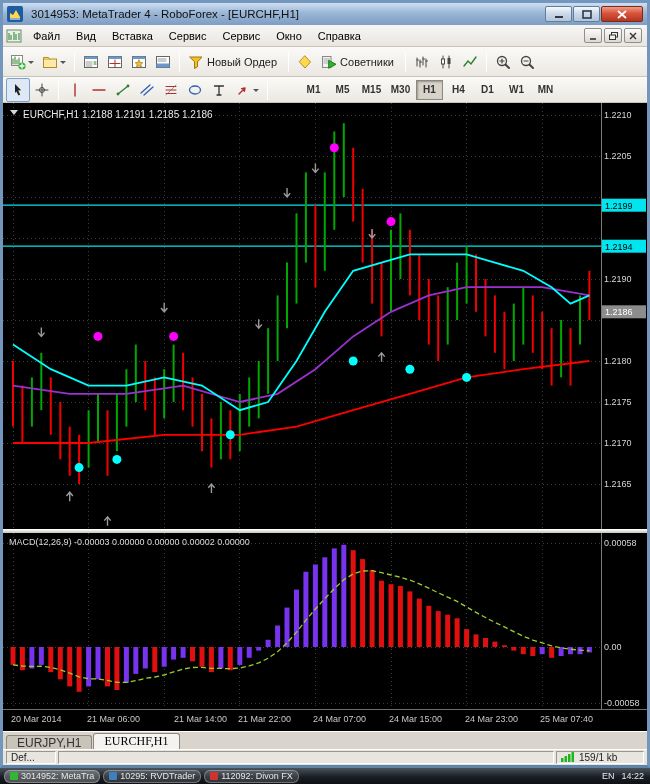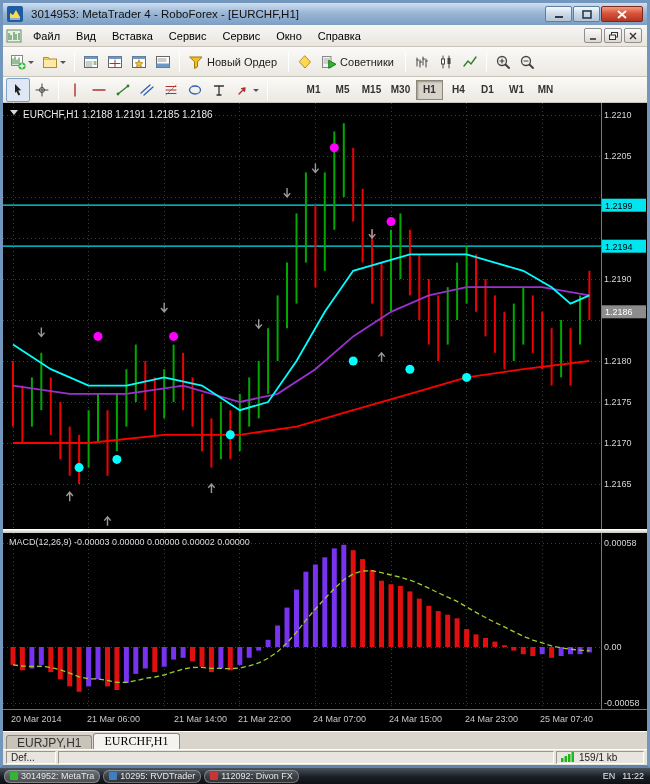--- a/index.html
+++ b/index.html
@@ -600,16 +600,16 @@
       <span class="titem">
         <span class="ticon-sq" style="background:#3f7fbf"></span>
         <span>10295: RVDTrader</span>
       </span>
       <span class="titem">
         <span class="ticon-sq" style="background:#cc3333"></span>
         <span>112092: Divon FX</span>
       </span>
       <span class="tright">
         <span>EN</span>
-        <span>11:22</span>
+        <span>14:22</span>
       </span>
     </div>
 </div>
 
 </body></html>

